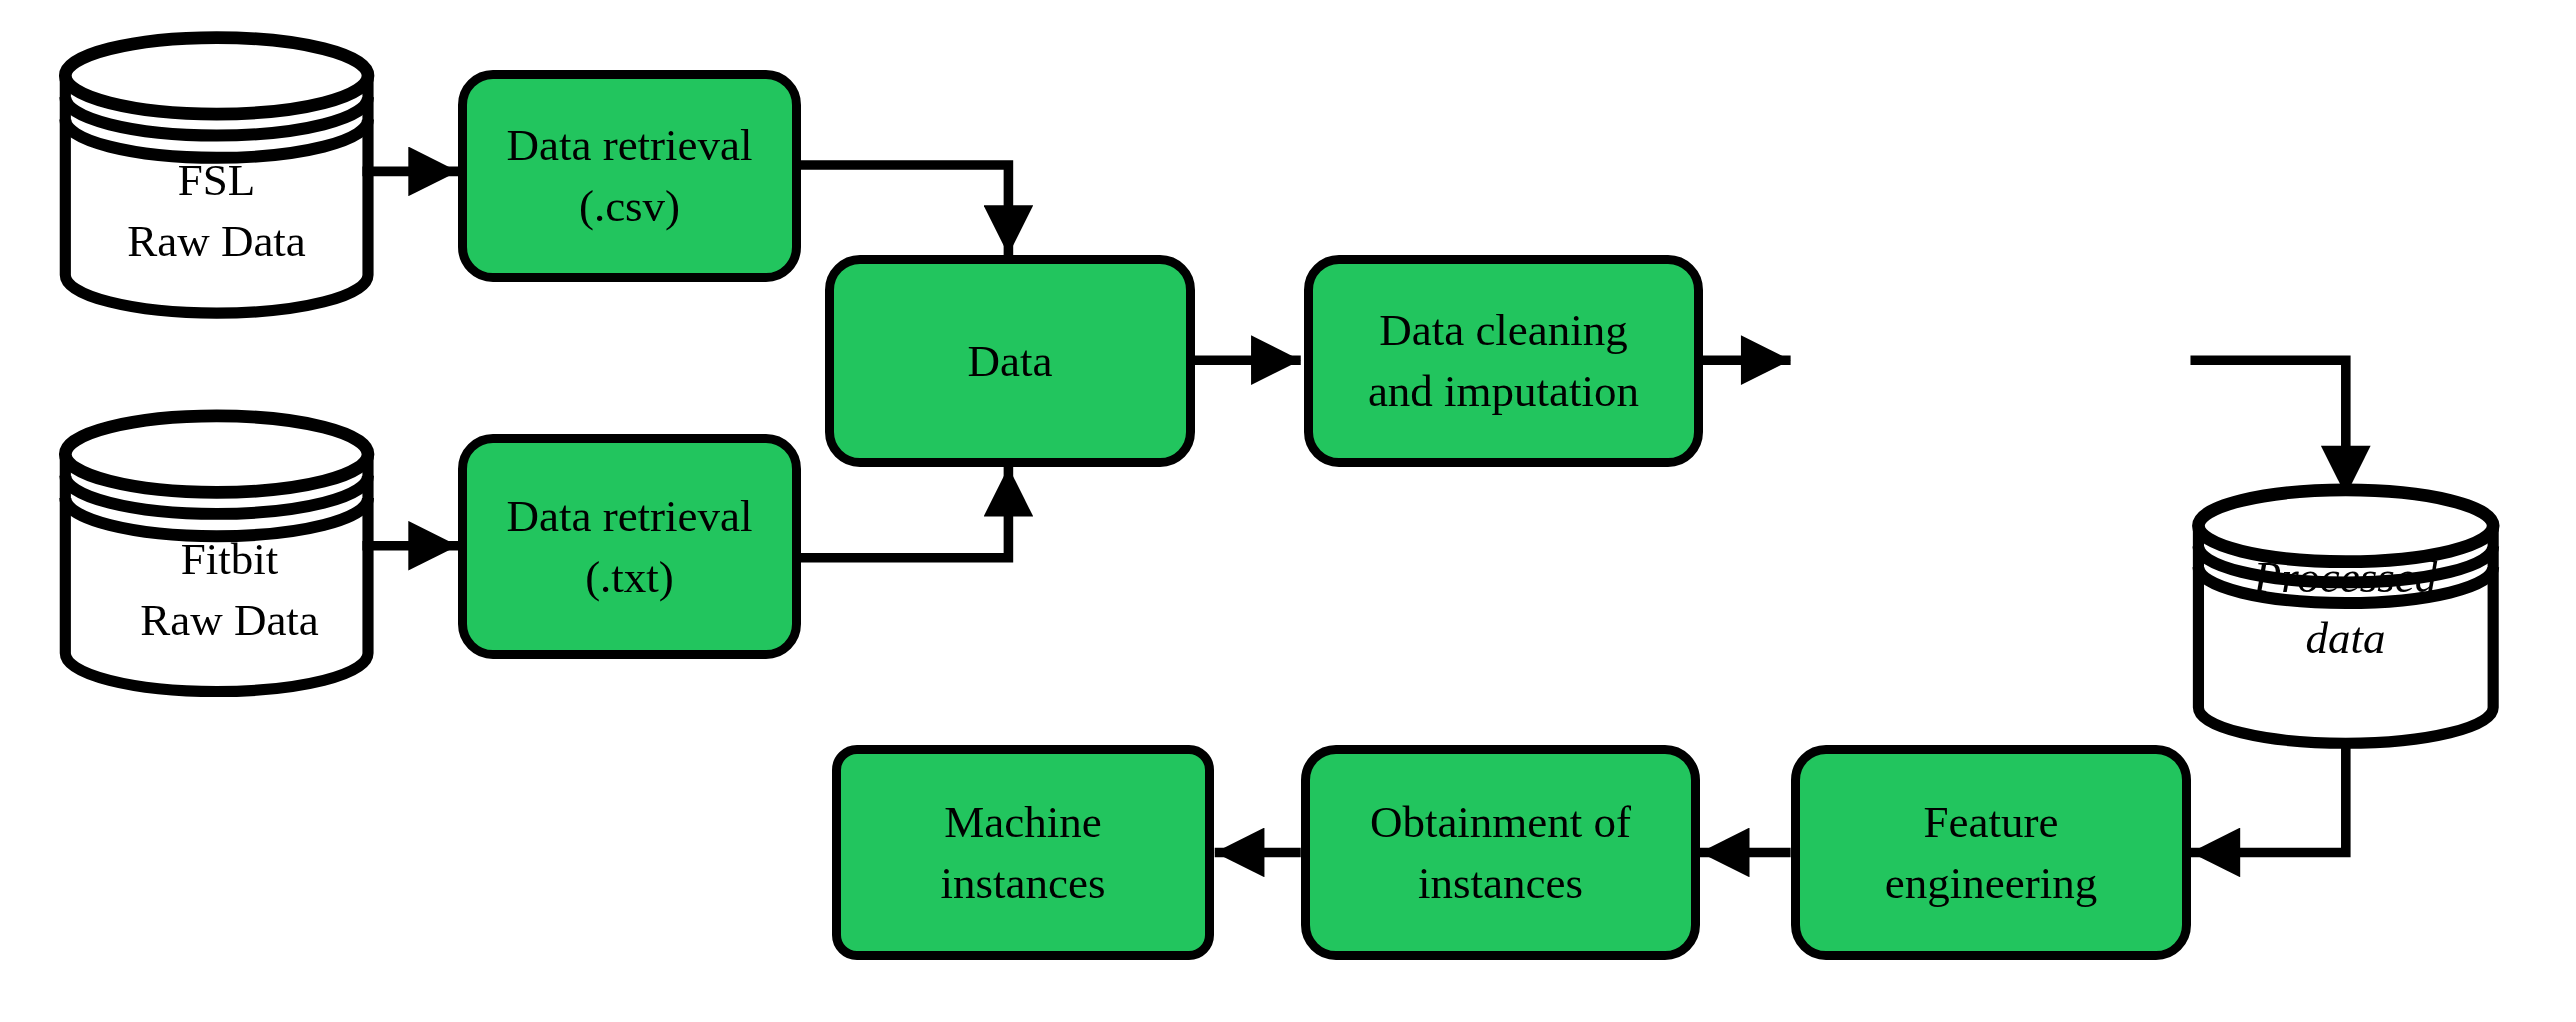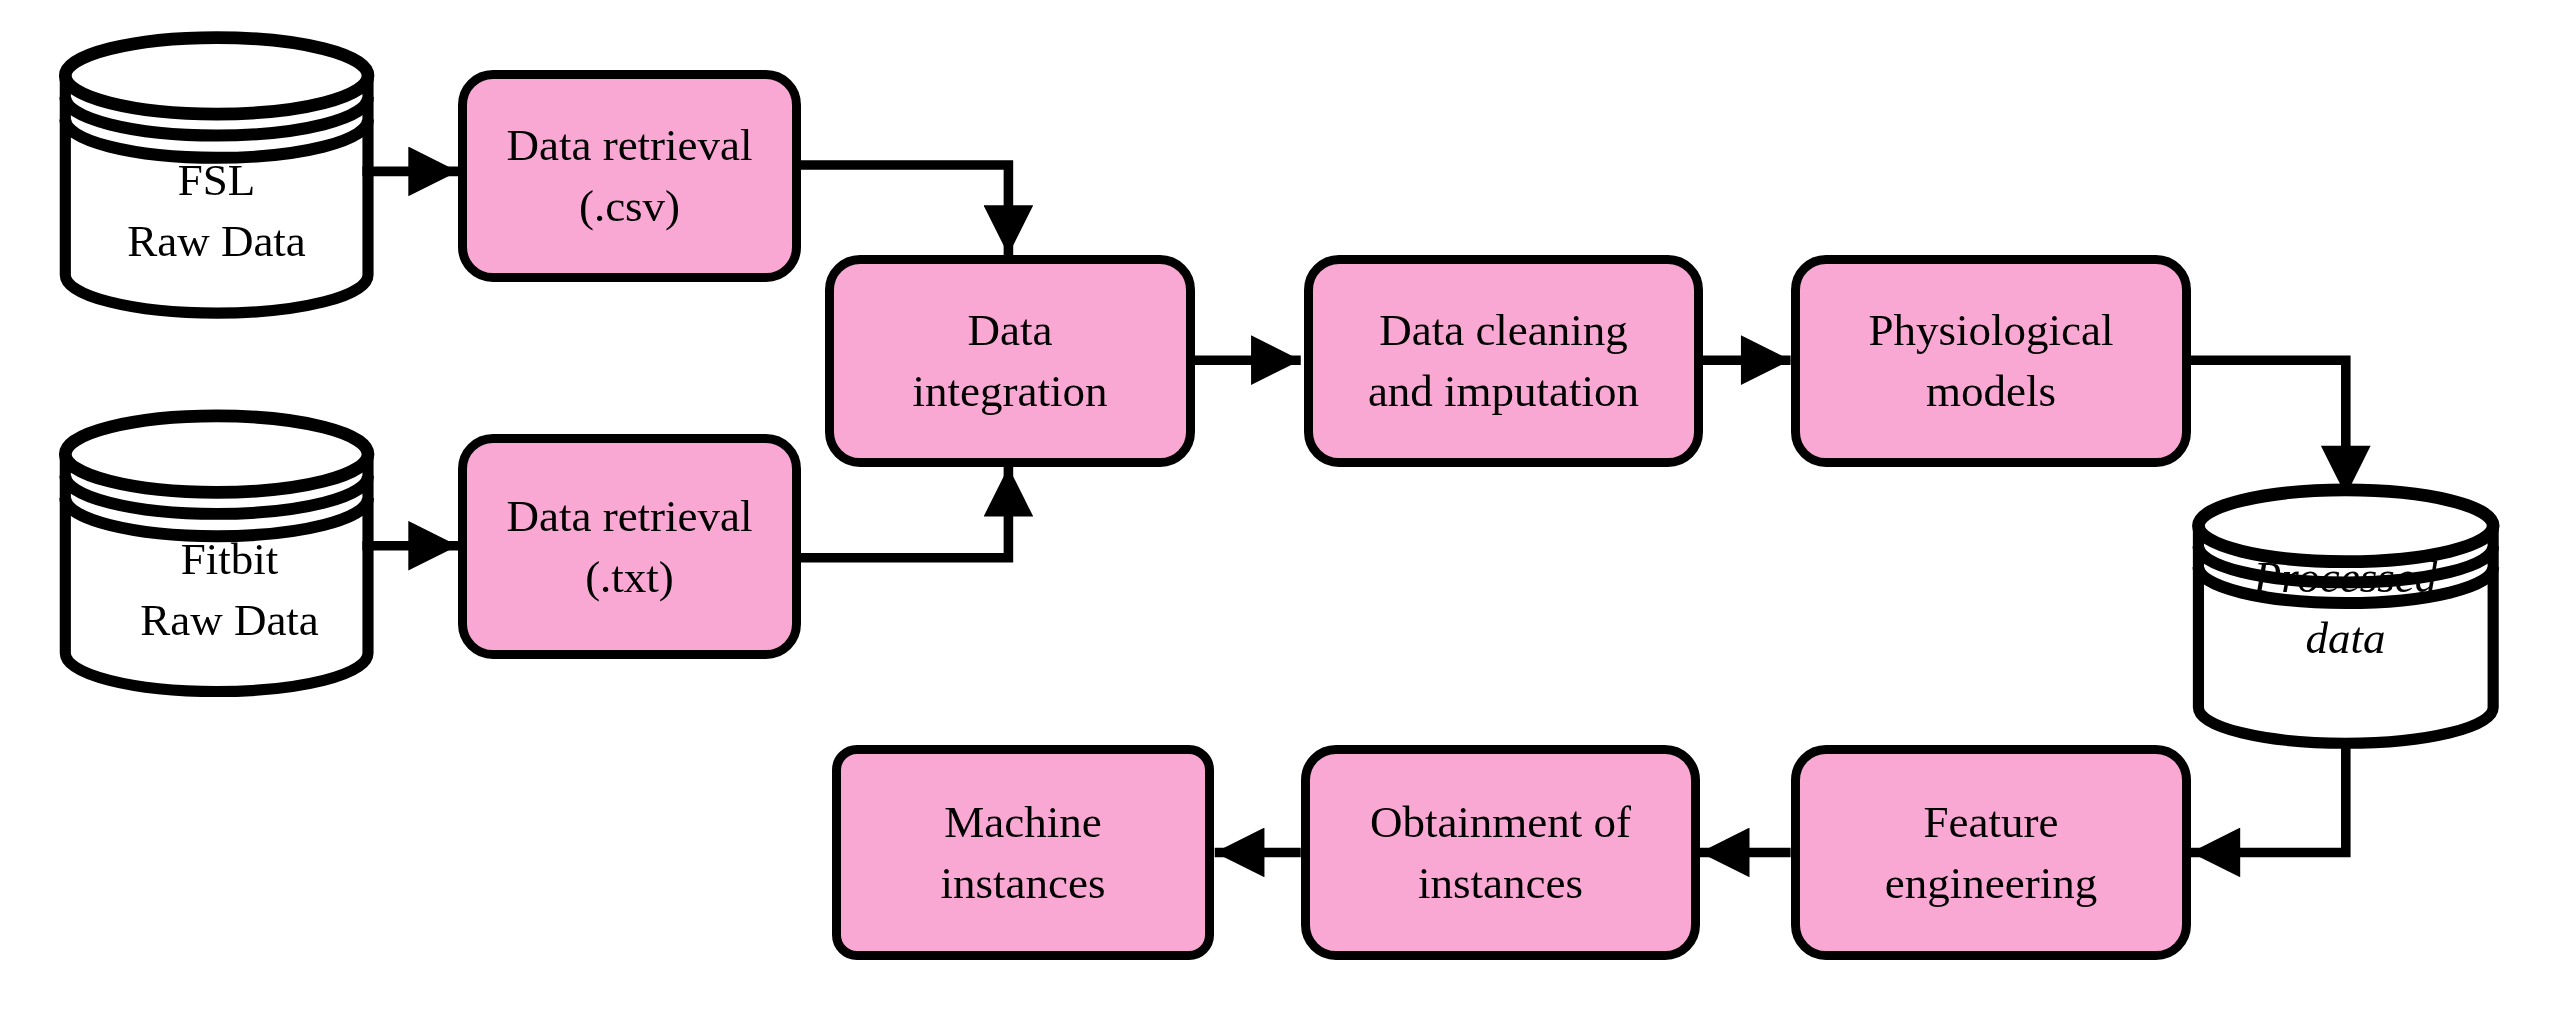--- a/index.html
+++ b/index.html
@@ -20,21 +20,21 @@
     left: 0;
     top: 0;
     width: 2576px;
     height: 1023px;
   }
   .node-box {
     position: absolute;
     box-sizing: border-box;
     border: 9.6px solid #000000;
     border-radius: 35px;
-    background: #f9a8d4;
+    background: #22c55e;
     display: flex;
     flex-direction: column;
     align-items: center;
     justify-content: center;
     text-align: center;
     font-size: 45px;
     line-height: 61px;
   }
   .cyl-label {
     position: absolute;
@@ -113,32 +113,27 @@
     <span class="line">(.csv)</span>
   </div>
 
   <div class="node-box" id="box-txt">
     <span class="line">Data retrieval</span>
     <span class="line">(.txt)</span>
   </div>
 
   <div class="node-box" id="box-integration">
     <span class="line">Data</span>
-    <span class="line">integration</span>
   </div>
 
   <div class="node-box" id="box-cleaning">
     <span class="line">Data cleaning</span>
     <span class="line">and imputation</span>
   </div>
 
-  <div class="node-box" id="box-physio">
-    <span class="line">Physiological</span>
-    <span class="line">models</span>
-  </div>
 
   <div class="node-box" id="box-feature">
     <span class="line">Feature</span>
     <span class="line">engineering</span>
   </div>
 
   <div class="node-box" id="box-obtain">
     <span class="line">Obtainment of</span>
     <span class="line">instances</span>
   </div>

